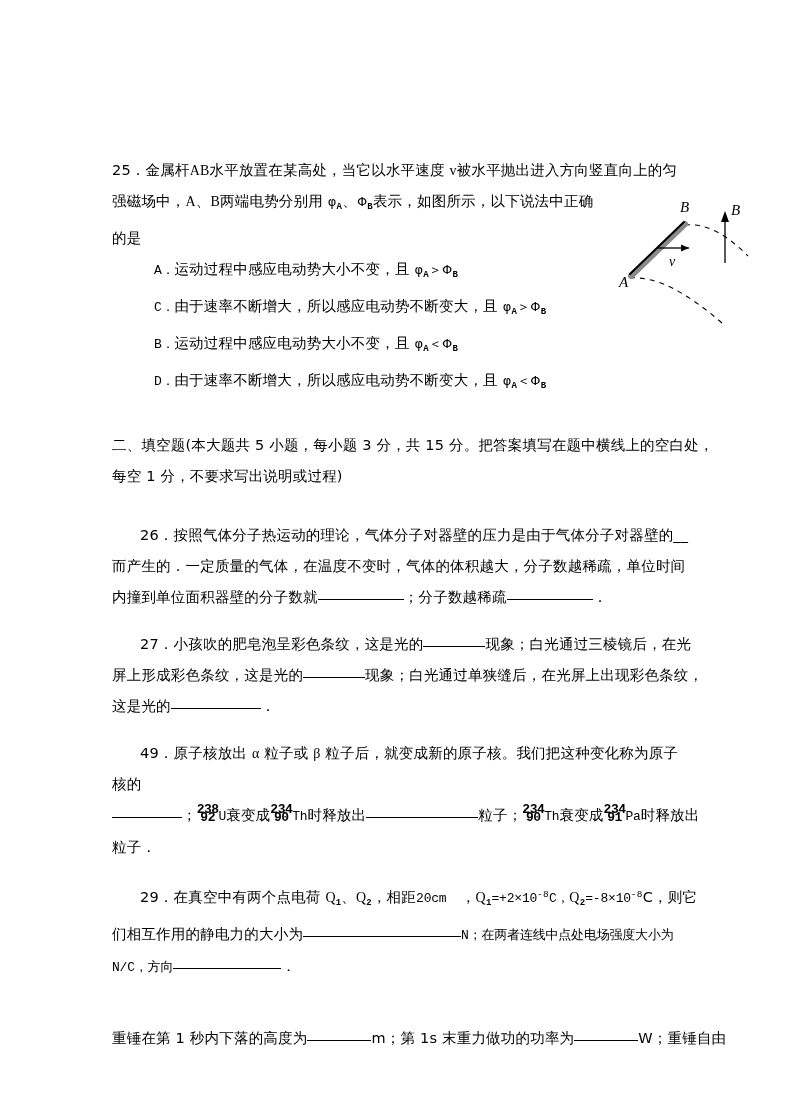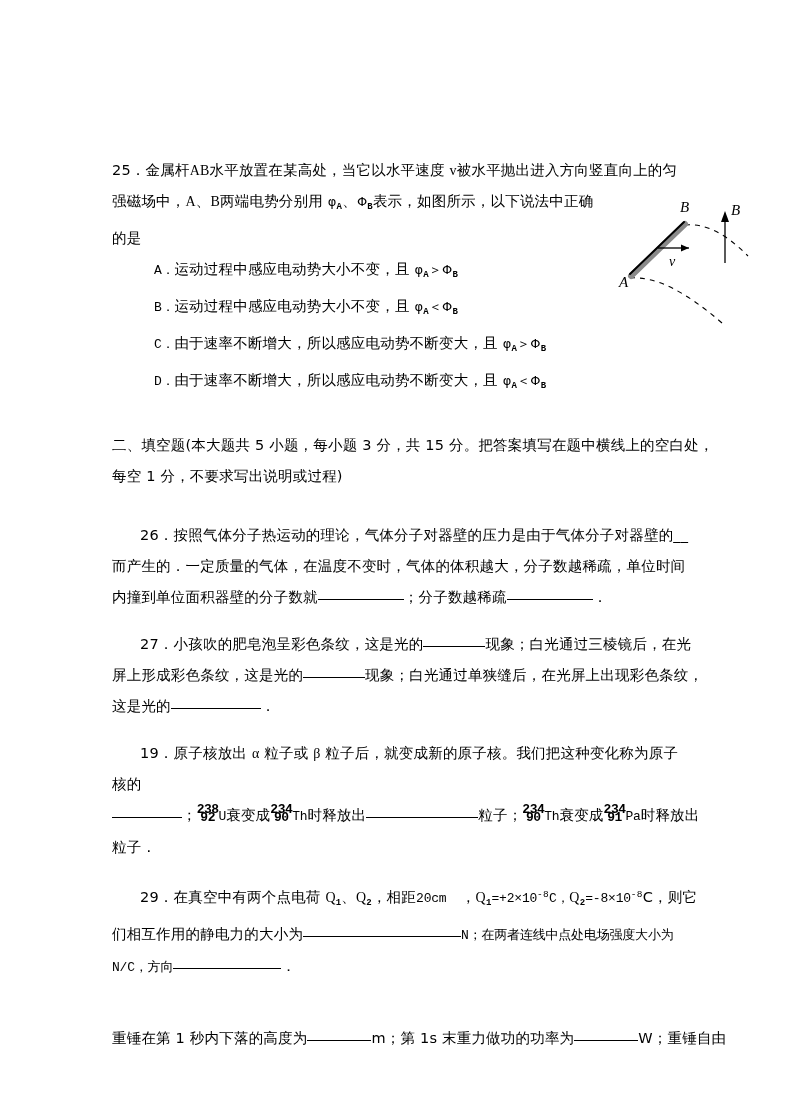--- a/index.html
+++ b/index.html
@@ -133,24 +133,24 @@
       </div>
       <div class="ln cjk">
         <span>强磁场中，</span><span class="ital">A</span><span>、</span><span class="ital">B</span><span>两端电势分别用</span>&nbsp;<span class="sym">φ</span><span class="sub">A</span><span>、</span><span class="sym">Φ</span><span class="sub">B</span><span>表示，如图所示，以下说法中正确</span>
       </div>
       <div class="ln cjk">的是</div>
 
       <div class="ln cjk opt">
         <span class="lat">A．</span><span>运动过程中感应电动势大小不变，且</span>&nbsp;<span class="sym">φ</span><span class="sub">A</span><span class="sym">＞</span><span class="sym">Φ</span><span class="sub">B</span>
       </div>
       <div class="ln cjk opt">
+        <span class="lat">C．</span><span>由于速率不断增大，所以感应电动势不断变大，且</span>&nbsp;<span class="sym">φ</span><span class="sub">A</span><span class="sym">＞</span><span class="sym">Φ</span><span class="sub">B</span>
+      </div>
+      <div class="ln cjk opt">
         <span class="lat">B．</span><span>运动过程中感应电动势大小不变，且</span>&nbsp;<span class="sym">φ</span><span class="sub">A</span><span class="sym">＜</span><span class="sym">Φ</span><span class="sub">B</span>
-      </div>
-      <div class="ln cjk opt">
-        <span class="lat">C．</span><span>由于速率不断增大，所以感应电动势不断变大，且</span>&nbsp;<span class="sym">φ</span><span class="sub">A</span><span class="sym">＞</span><span class="sym">Φ</span><span class="sub">B</span>
       </div>
       <div class="ln cjk opt">
         <span class="lat">D．</span><span>由于速率不断增大，所以感应电动势不断变大，且</span>&nbsp;<span class="sym">φ</span><span class="sub">A</span><span class="sym">＜</span><span class="sym">Φ</span><span class="sub">B</span>
       </div>
     </div>
 
     <div class="gap-md"></div>
 
     <div>
       <div class="ln cjk">二、填空题(本大题共 5 小题，每小题 3 分，共 15 分。把答案填写在题中横线上的空白处，</div>
@@ -178,21 +178,21 @@
       </div>
       <div class="ln cjk">
         <span>这是光的</span><span class="u-blank" style="width:90px"></span><span>．</span>
       </div>
     </div>
 
     <div class="gap-sm"></div>
 
     <div>
       <div class="ln cjk" style="padding-left:28px">
-        <span>19．原子核放出</span>&nbsp;<span class="ital">α</span>&nbsp;<span>粒子或</span>&nbsp;<span class="ital">β</span>&nbsp;<span>粒子后，就变成新的原子核。我们把这种变化称为原子</span>
+        <span>49．原子核放出</span>&nbsp;<span class="ital">α</span>&nbsp;<span>粒子或</span>&nbsp;<span class="ital">β</span>&nbsp;<span>粒子后，就变成新的原子核。我们把这种变化称为原子</span>
       </div>
       <div class="ln cjk">核的</div>
       <div class="ln cjk">
         <span class="u-blank" style="width:70px"></span><span>；</span><span class="iso"><i>238</i><i>92</i></span><span class="el">U</span><span>衰变成</span><span class="iso"><i>234</i><i>90</i></span><span class="el">Th</span><span>时释放出</span><span class="u-blank" style="width:112px"></span><span>粒子；</span><span class="iso"><i>234</i><i>90</i></span><span class="el">Th</span><span>衰变成</span><span class="iso"><i>234</i><i>91</i></span><span class="el">Pa</span><span>时释放出</span>
       </div>
       <div class="ln cjk">粒子．</div>
     </div>
 
     <div class="gap-sm"></div>
 

